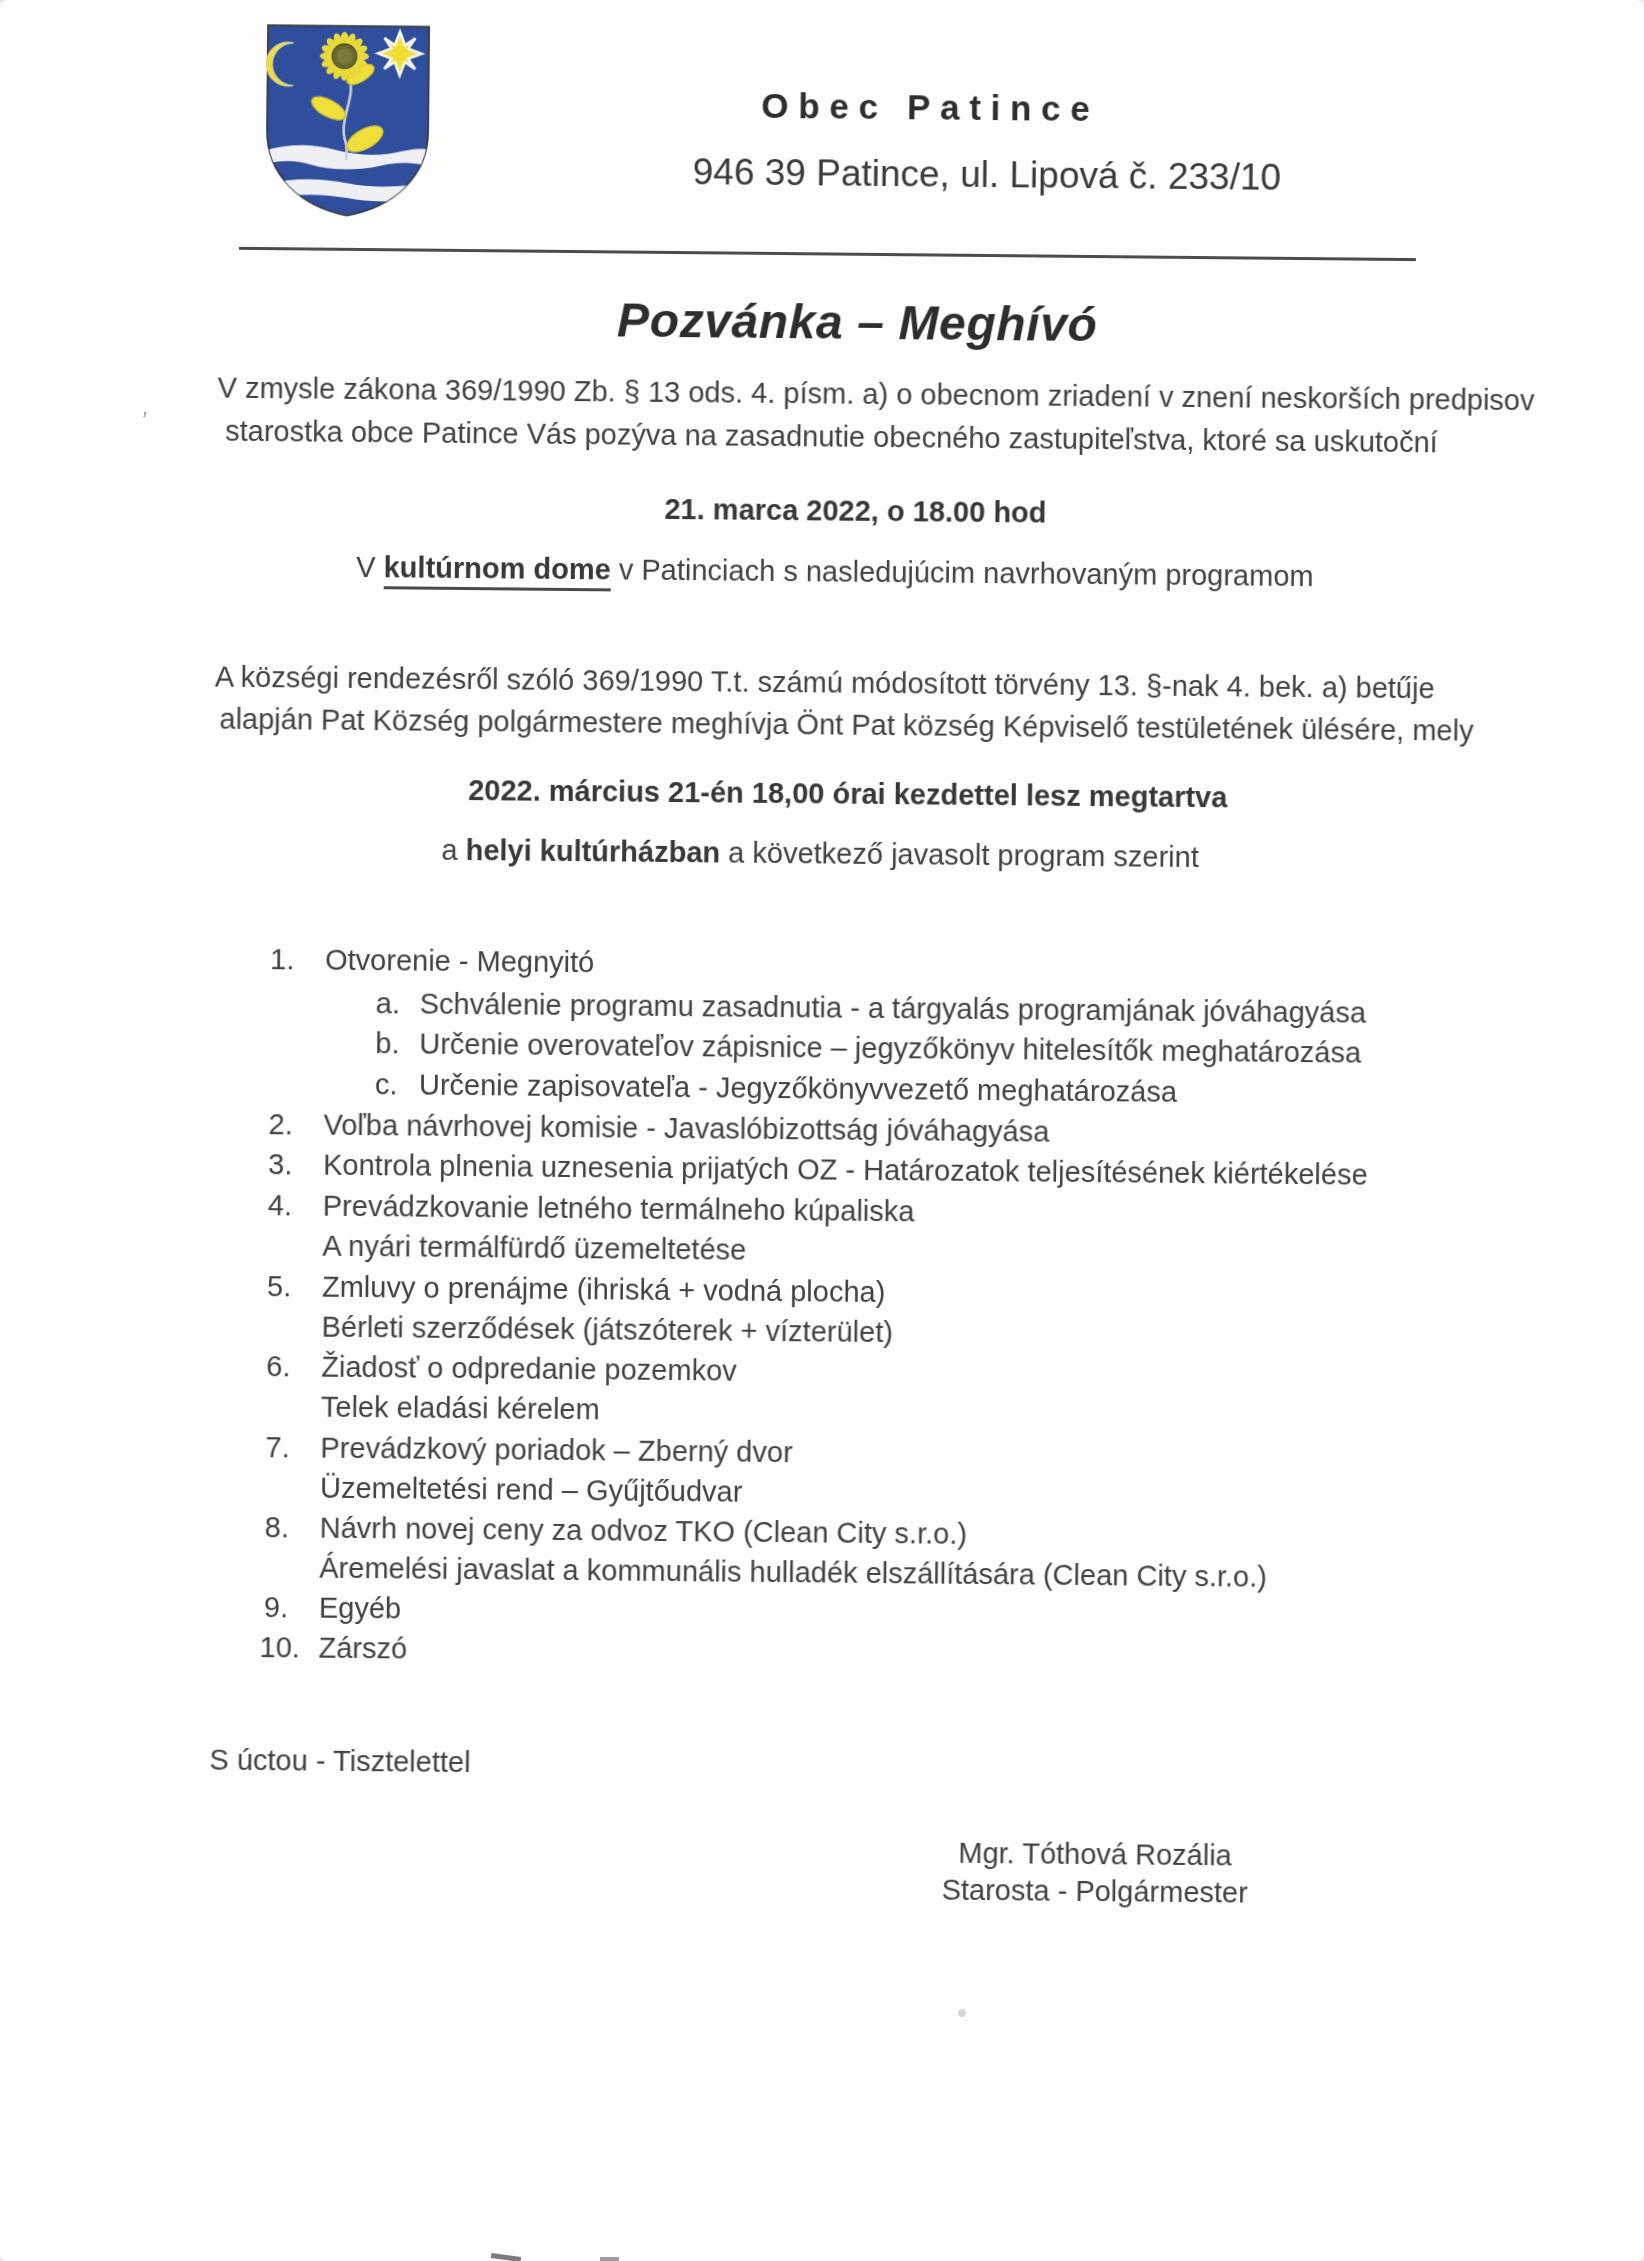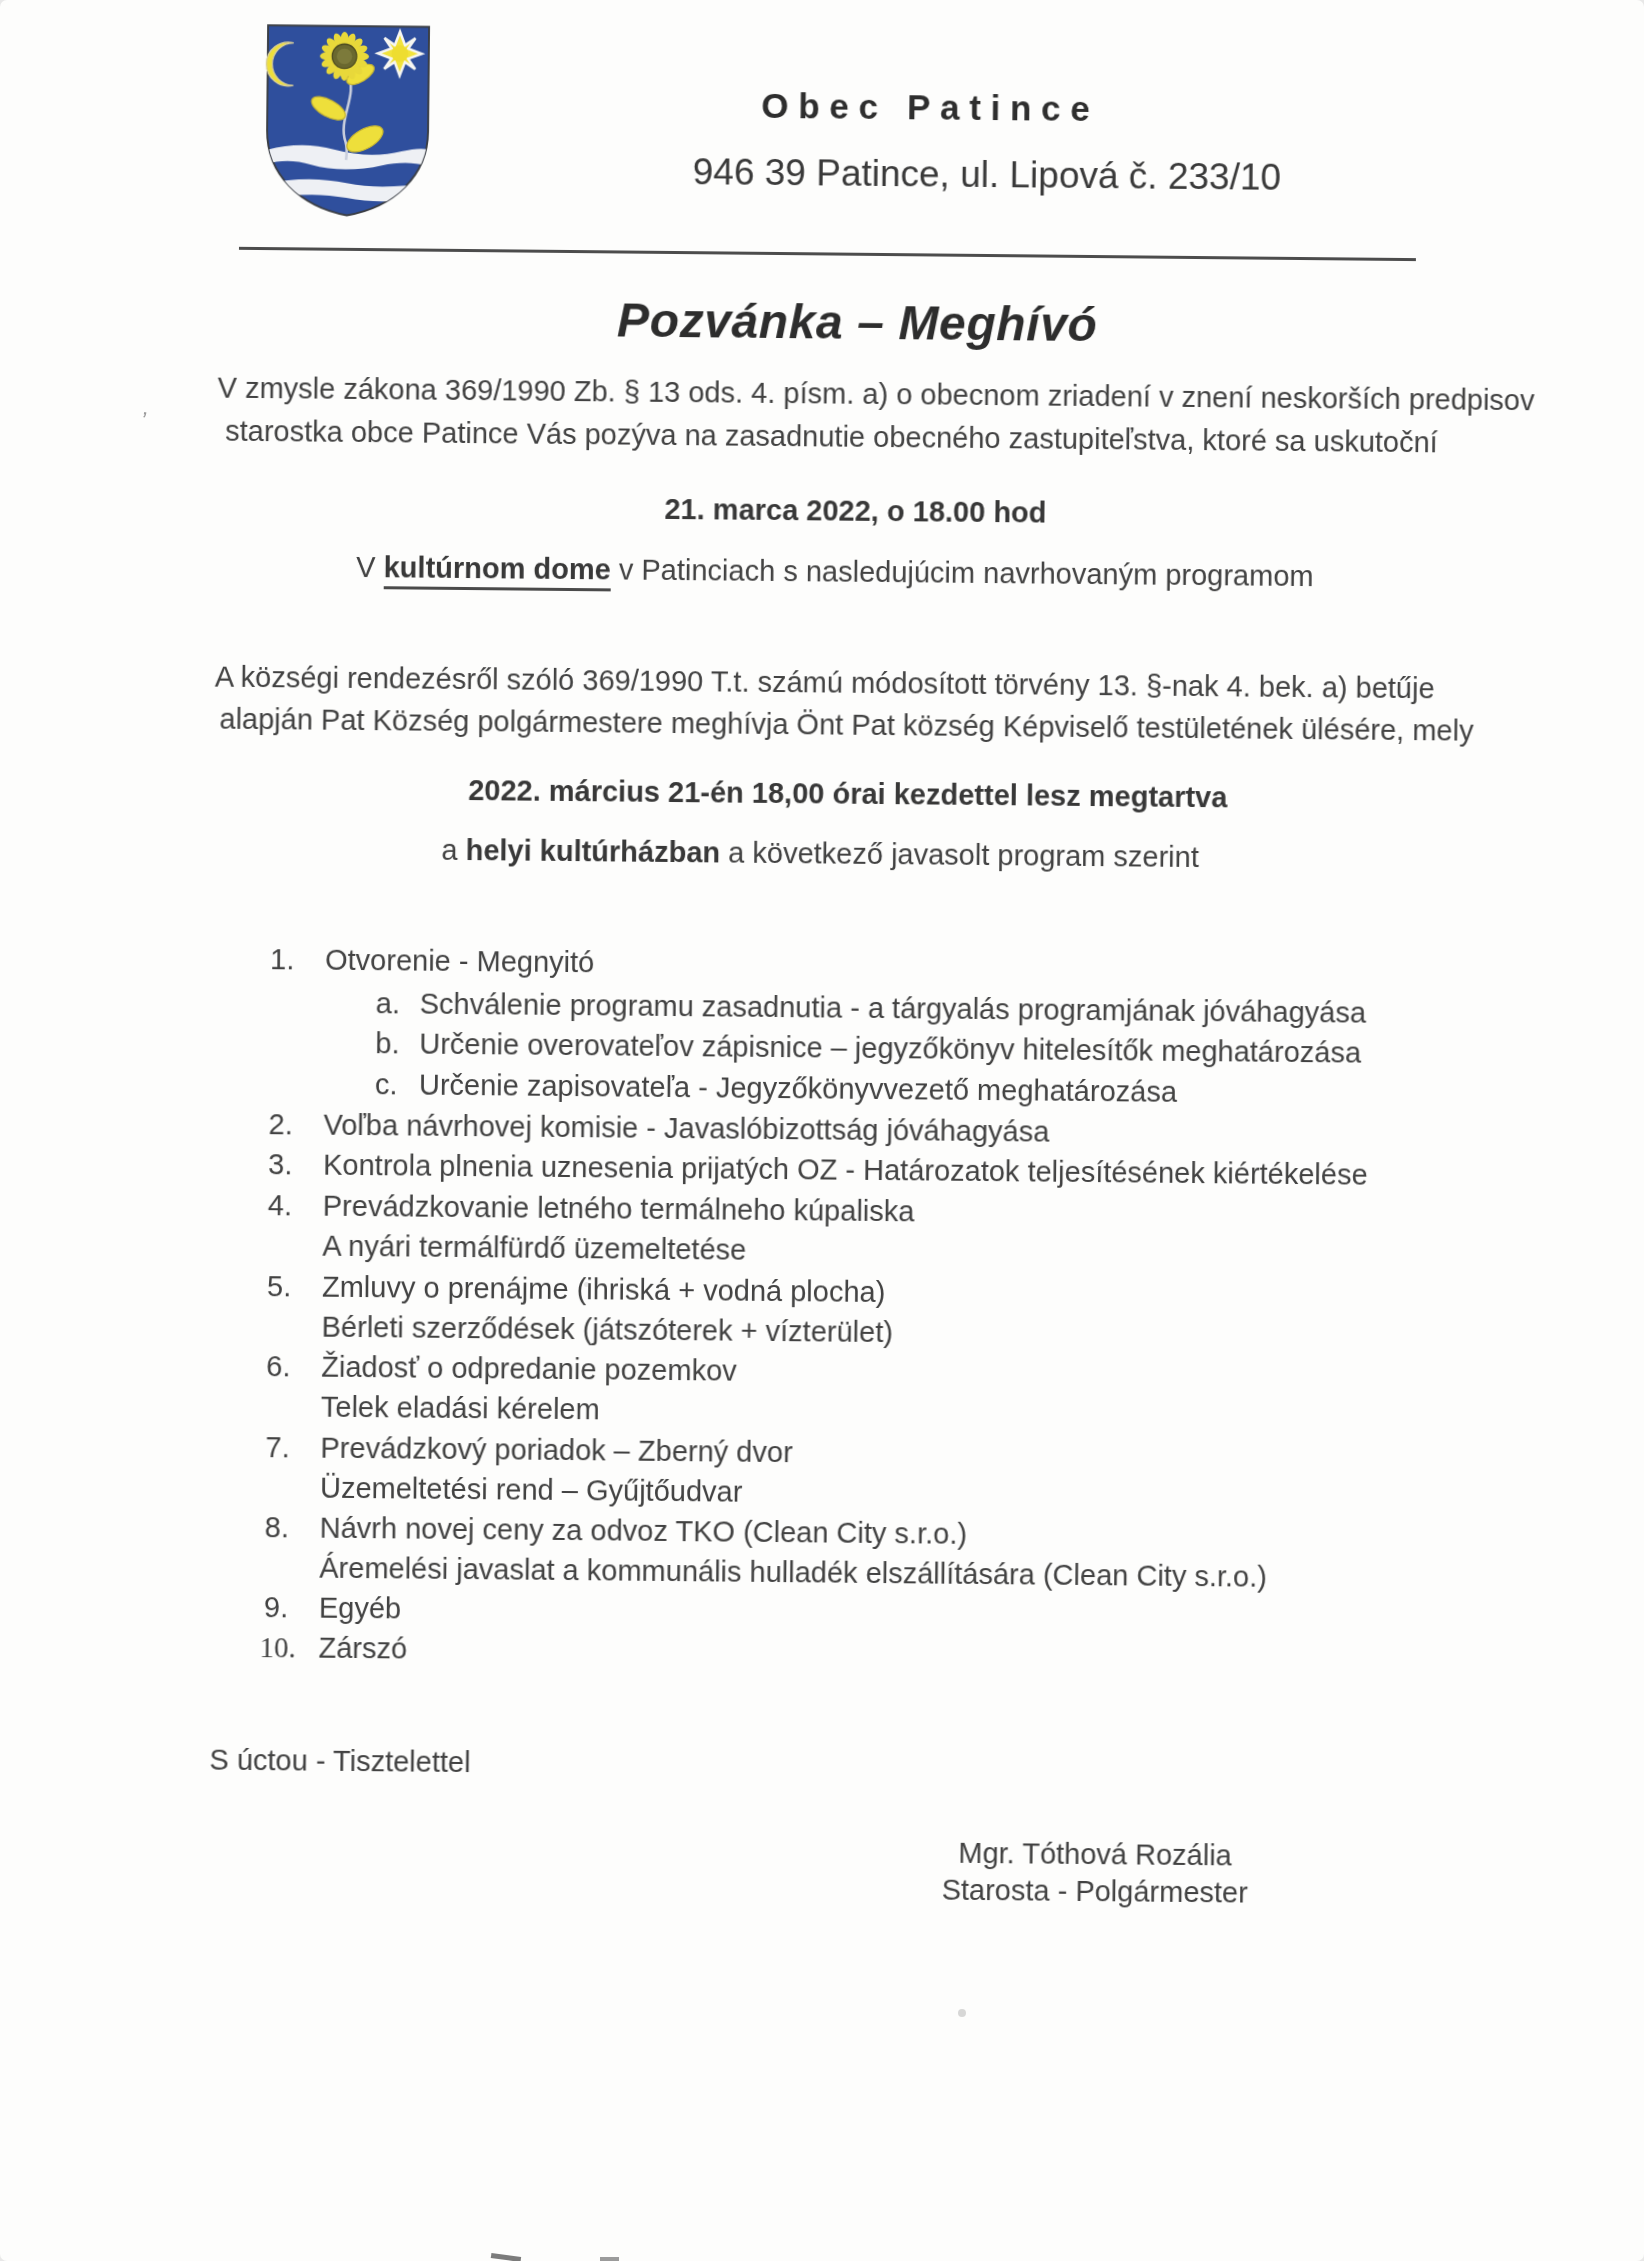--- a/index.html
+++ b/index.html
@@ -184,21 +184,21 @@
         <span class="agenda-txt">Návrh novej ceny za odvoz TKO (Clean City s.r.o.)</span>
       </div>
       <div class="abs" style="top:1551px;">
         <span class="agenda-txt">Áremelési javaslat a kommunális hulladék elszállítására (Clean City s.r.o.)</span>
       </div>
       <div class="abs" style="top:1591px;">
         <span class="agenda-num">9.</span>
         <span class="agenda-txt">Egyéb</span>
       </div>
       <div class="abs" style="top:1631px;">
-        <span class="agenda-num" style="left:273px;font-family:Liberation Serif, serif;">10.</span>
+        <span class="agenda-num" style="left:273px;">10.</span>
         <span class="agenda-txt">Zárszó</span>
       </div>
     </div>
 
     <div class="abs body-txt" style="left:224px;top:1744px;">S úctou - Tisztelettel</div>
 
     <div class="abs body-txt sig-block" style="left:943px;top:1830px;">Mgr. Tóthová Rozália</div>
     <div class="abs body-txt sig-block" style="left:943px;top:1867px;">Starosta - Polgármester</div>
 
   </div>

